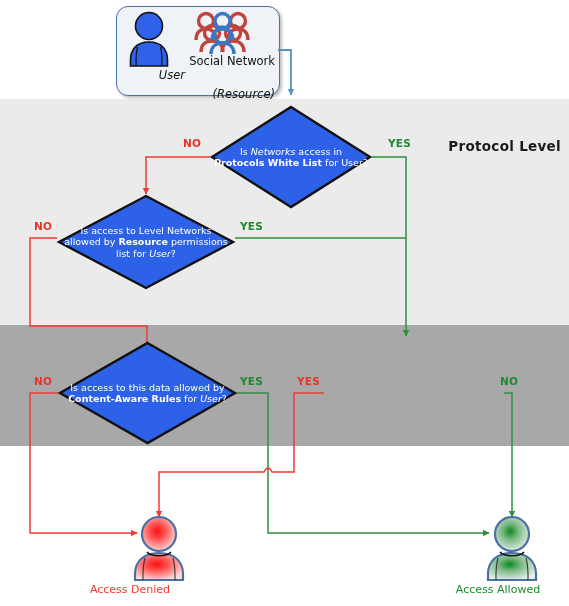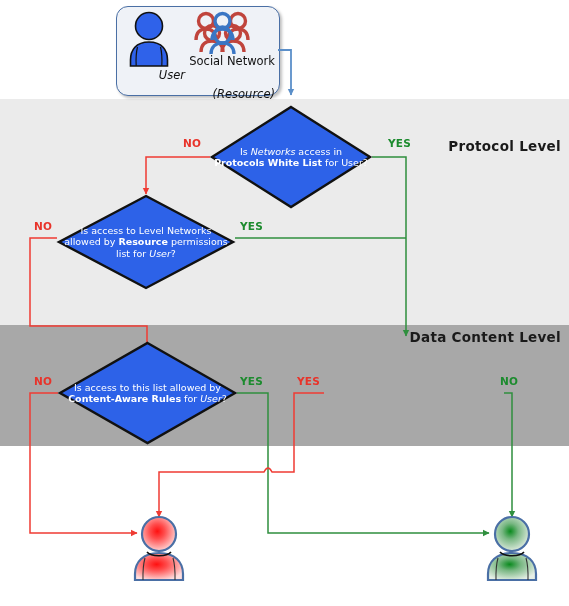--- a/index.html
+++ b/index.html
@@ -49,21 +49,20 @@
   #wires{position:absolute;left:0;top:0;width:569px;height:606px;pointer-events:none;}
 </style>
 </head>
 <body>
 
 <div id="stage">
 
   <div class="band" id="band-protocol"></div>
   <div class="band" id="band-content"></div>
   <div class="band-label" id="label-protocol">Protocol Level</div>
-  <div class="band-label" id="label-content">Data Content Level</div>
 
   <div id="source-box">
     <div id="source-inner">
 
       <svg width="56" height="58" viewBox="0 0 56 58" style="position:absolute;left:8px;top:4px;">
         <circle cx="24" cy="15" r="13.5" fill="#2f62ea" stroke="#111" stroke-width="1.6"></circle>
         <path d="M24 31 C11 31 5.5 39 5.5 49 L5.5 55 L42.5 55 L42.5 49 C42.5 39 37 31 24 31 Z" fill="#2f62ea" stroke="#111" stroke-width="1.6"></path>
         <path d="M12.5 36 C11 42 10.8 48 11.2 55" fill="none" stroke="#111" stroke-width="1.2"></path>
         <path d="M35.5 36 C37 42 37.2 48 36.8 55" fill="none" stroke="#111" stroke-width="1.2"></path>
       </svg>
@@ -170,31 +169,33 @@
     <div class="dtext">
         <span><span>Is access to Level Networks allowed by </span><b>Resource</b><span> permissions list for </span><i>User</i><span>?</span></span>
       </div>
   </div>
 
   <div class="diamond" id="d3" style="left:58px;top:341px;width:179px;height:104px;">
     <svg width="179" height="104" viewBox="0 0 179 104">
       <polygon points="89.5,2 177,52 89.5,102 2,52" fill="#2d62e8" stroke="#111" stroke-width="2.4"></polygon>
     </svg>
     <div class="dtext">
-        <span><span>Is access to this list allowed by </span><b>Content-Aware Rules</b><span> for </span><i>User</i><span>?</span></span>
+        <span><span>Is access to this data allowed by </span><b>Content-Aware Rules</b><span> for </span><i>User</i><span>?</span></span>
       </div>
   </div>
 
 
   <div class="elabel no" style="left:183px;top:137px;">NO</div>
   <div class="elabel yes" style="left:388px;top:137px;">YES</div>
 
   <div class="elabel no" style="left:34px;top:220px;">NO</div>
   <div class="elabel yes" style="left:240px;top:220px;">YES</div>
 
   <div class="elabel no" style="left:34px;top:375px;">NO</div>
   <div class="elabel yes" style="left:240px;top:375px;">YES</div>
 
   <div class="elabel no" style="left:297px;top:375px;">YES</div>
   <div class="elabel yes" style="left:500px;top:375px;">NO</div>
 
+  <div class="endcap" id="cap-denied">Access Denied</div>
+  <div class="endcap" id="cap-allowed">Access Allowed</div>
 
 </div>
 
 </body></html>

